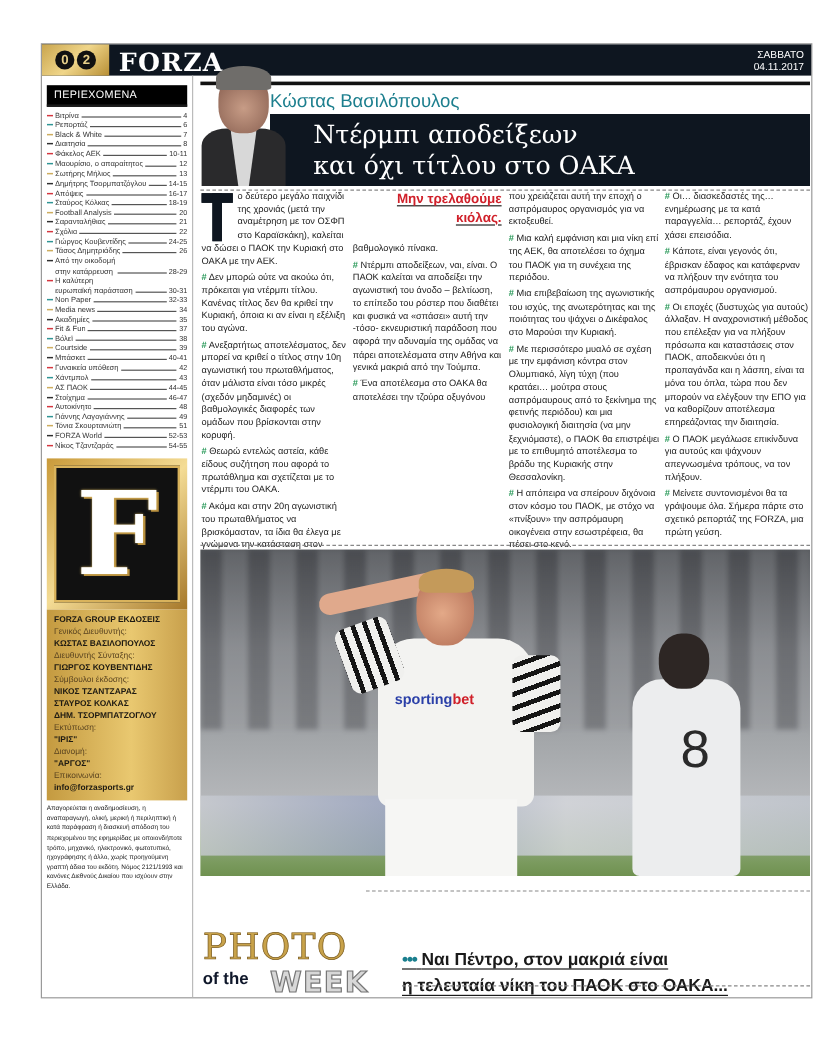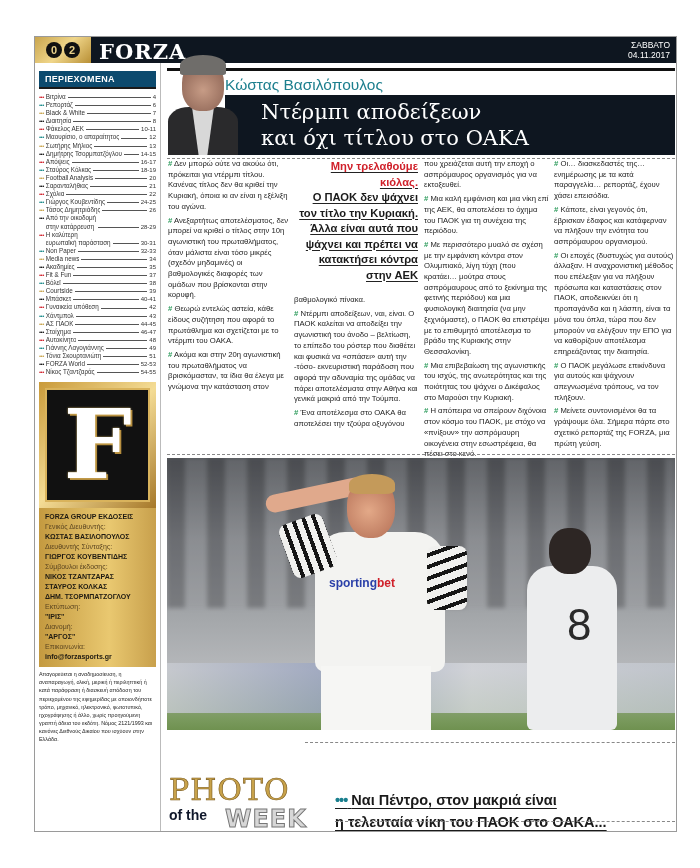--- a/index.html
+++ b/index.html
@@ -10,21 +10,21 @@
 
   
   .masthead { position: absolute; left: 0; top: 0; width: 641px; height: 26px; background: #0e1620; }
   .pagenum { position: absolute; left: 0; top: 0; width: 56px; height: 26px; background: linear-gradient(135deg,#c9a54e,#f0d68a 50%,#b88f35); display:flex; align-items:center; justify-content:center; gap:2px; }
   .pagenum span { width: 16px; height: 16px; border-radius: 50%; background: #111; color: #e8d08a; font-size: 11px; font-weight: bold; display:flex; align-items:center; justify-content:center; }
   .brand { position: absolute; left: 64px; top: 2px; font-family: "DejaVu Serif", serif; font-weight: bold; font-size: 21px; color: #fff; letter-spacing: 1px; }
   .dateblock { position: absolute; right: 6px; top: 3px; text-align: right; color: #fff; font-size: 8.5px; line-height: 10px; }
 
   
   .sidebar { position: absolute; left: 0; top: 26px; width: 126px; height: 768px; border-right: 1px solid #bbb; }
-  .toc-head { margin: 8px 4px 0 4px; background: #0c4a6e; color: #fff; font-weight: bold; font-size: 9px; padding: 3px 6px; letter-spacing: 0.3px; border-bottom: 2px solid #1a1a1a; }
+  .toc-head { margin: 8px 4px 0 4px; background: #000000; color: #fff; font-weight: normal; font-size: 9px; padding: 3px 6px; letter-spacing: 0.3px; border-bottom: 2px solid #1a1a1a; }
   .toc { list-style: none; margin: 4px 4px 0 4px; }
   .toc li { display: flex; align-items: flex-end; font-size: 6.3px; line-height: 8.1px; color: #333; white-space: nowrap; }
   .toc li.two { height: 16.2px; }
   .toc .b { font-size: 6px; margin-right: 2px; letter-spacing: -0.5px; }
   .toc .t { overflow: hidden; }
   .toc .dash { flex: 1; border-bottom: 0.5px solid #555; margin: 0 2px 3px 2px; min-width: 6px; }
   .toc .p { font-size: 6px; }
   .c0 { color: #d0202a; } .c1 { color: #1a8a8a; } .c2 { color: #c9a54e; } .c3 { color: #111; }
 
   .logo-f { margin: 6px 4px 0 4px; height: 126px; background: linear-gradient(135deg,#c99a3a,#f4dc95 50%,#a6782a); padding: 6px; }
@@ -342,42 +342,45 @@
   <div class="byline">Κώστας Βασιλόπουλος</div>
   <div class="portrait">
     <div class="body"></div>
     <div class="shirt"></div>
     <div class="head"></div>
     <div class="hair"></div>
   </div>
   <div class="dotted" style="left:132px; top:121px; width:508px;"></div>
 
   <div class="col" style="left:133px; width:122px;">
+    <p><span class="dropcap tee" aria-label="Τ" style="background: transparent;">
+          <span style="position:absolute;left:0;top:0;width:26px;height:8px;background:#0e1620"></span>
+          <span style="position:absolute;left:9px;top:0;width:8px;height:40px;background:#0e1620"></span>
+        </span><span>ο δεύτερο μεγάλο παιχνίδι της χρονιάς (μετά την αναμέτρηση με τον ΟΣΦΠ στο Καραϊσκάκη), καλείται να δώσει ο ΠΑΟΚ την Κυριακή στο ΟΑΚΑ με την ΑΕΚ.</span></p>
     <p><span class="hash">#</span> <span>Δεν μπορώ ούτε να ακούω ότι, πρόκειται για ντέρμπι τίτλου. Κανένας τίτλος δεν θα κριθεί την Κυριακή, όποια κι αν είναι η εξέλιξη του αγώνα.</span></p>
     <p><span class="hash">#</span> <span>Ανεξαρτήτως αποτελέσματος, δεν μπορεί να κριθεί ο τίτλος στην 10η αγωνιστική του πρωταθλήματος, όταν μάλιστα είναι τόσο μικρές (σχεδόν μηδαμινές) οι βαθμολογικές διαφορές των ομάδων που βρίσκονται στην κορυφή.</span></p>
     <p><span class="hash">#</span> <span>Θεωρώ εντελώς αστεία, κάθε είδους συζήτηση που αφορά το πρωτάθλημα και σχετίζεται με το ντέρμπι του ΟΑΚΑ.</span></p>
     <p><span class="hash">#</span> <span>Ακόμα και στην 20η αγωνιστική του πρωταθλήματος να βρισκόμασταν, τα ίδια θα έλεγα με γνώμονα την κατάσταση στον</span></p>
   </div>
 
   <div class="col" style="left:259px; width:124px;">
     <div class="pullquote">
       <div class="red">Μην τρελαθούμε κιόλας.</div>
-      <div class="blk">Ο ΠΑΟΚ δεν ψάχνει τον τίτλο την Κυριακή. Άλλα είναι αυτά που ψάχνει και πρέπει να κατακτήσει κόντρα στην ΑΕΚ</div>
     </div>
     <div style="height:12px;"></div>
     <p><span>βαθμολογικό πίνακα.</span></p>
     <p><span class="hash">#</span> <span>Ντέρμπι αποδείξεων, ναι, είναι. Ο ΠΑΟΚ καλείται να αποδείξει την αγωνιστική του άνοδο – βελτίωση, το επίπεδο του ρόστερ που διαθέτει και φυσικά να «σπάσει» αυτή την -τόσο- εκνευριστική παράδοση που αφορά την αδυναμία της ομάδας να πάρει αποτελέσματα στην Αθήνα και γενικά μακριά από την Τούμπα.</span></p>
     <p><span class="hash">#</span> <span>Ένα αποτέλεσμα στο ΟΑΚΑ θα αποτελέσει την τζούρα οξυγόνου</span></p>
   </div>
 
   <div class="col" style="left:389px; width:126px;">
     <p><span>που χρειάζεται αυτή την εποχή ο ασπρόμαυρος οργανισμός για να εκτοξευθεί.</span></p>
     <p><span class="hash">#</span> <span>Μια καλή εμφάνιση και μια νίκη επί της ΑΕΚ, θα αποτελέσει το όχημα του ΠΑΟΚ για τη συνέχεια της περιόδου.</span></p>
+    <p><span class="hash">#</span> <span>Μια επιβεβαίωση της αγωνιστικής του ισχύς, της ανωτερότητας και της ποιότητας του ψάχνει ο Δικέφαλος στο Μαρούσι την Κυριακή.</span></p>
     <p><span class="hash">#</span> <span>Με περισσότερο μυαλό σε σχέση με την εμφάνιση κόντρα στον Ολυμπιακό, λίγη τύχη (που κρατάει… μούτρα στους ασπρόμαυρους από το ξεκίνημα της φετινής περιόδου) και μια φυσιολογική διαιτησία (να μην ξεχνιόμαστε), ο ΠΑΟΚ θα επιστρέψει με το επιθυμητό αποτέλεσμα το βράδυ της Κυριακής στην Θεσσαλονίκη.</span></p>
-    <p><span class="hash">#</span> <span>Μια επιβεβαίωση της αγωνιστικής του ισχύς, της ανωτερότητας και της ποιότητας του ψάχνει ο Δικέφαλος στο Μαρούσι την Κυριακή.</span></p>
     <p><span class="hash">#</span> <span>Η απόπειρα να σπείρουν διχόνοια στον κόσμο του ΠΑΟΚ, με στόχο να «πνίξουν» την ασπρόμαυρη οικογένεια στην εσωστρέφεια, θα πέσει στο κενό.</span></p>
   </div>
 
   <div class="col" style="left:519px; width:122px;">
     <p><span class="hash">#</span> <span>Οι… διασκεδαστές της… ενημέρωσης με τα κατά παραγγελία… ρεπορτάζ, έχουν χάσει επεισόδια.</span></p>
     <p><span class="hash">#</span> <span>Κάποτε, είναι γεγονός ότι, έβρισκαν έδαφος και κατάφερναν να πλήξουν την ενότητα του ασπρόμαυρου οργανισμού.</span></p>
     <p><span class="hash">#</span> <span>Οι εποχές (δυστυχώς για αυτούς) άλλαξαν. Η αναχρονιστική μέθοδος που επέλεξαν για να πλήξουν πρόσωπα και καταστάσεις στον ΠΑΟΚ, αποδεικνύει ότι η προπαγάνδα και η λάσπη, είναι τα μόνα του όπλα, τώρα που δεν μπορούν να ελέγξουν την ΕΠΟ για να καθορίζουν αποτέλεσμα επηρεάζοντας την διαιτησία.</span></p>
     <p><span class="hash">#</span> <span>Ο ΠΑΟΚ μεγάλωσε επικίνδυνα για αυτούς και ψάχνουν απεγνωσμένα τρόπους, να τον πλήξουν.</span></p>
     <p><span class="hash">#</span> <span>Μείνετε συντονισμένοι θα τα γράψουμε όλα. Σήμερα πάρτε στο σχετικό ρεπορτάζ της FORZA, μια πρώτη γεύση.</span></p>
   </div>

